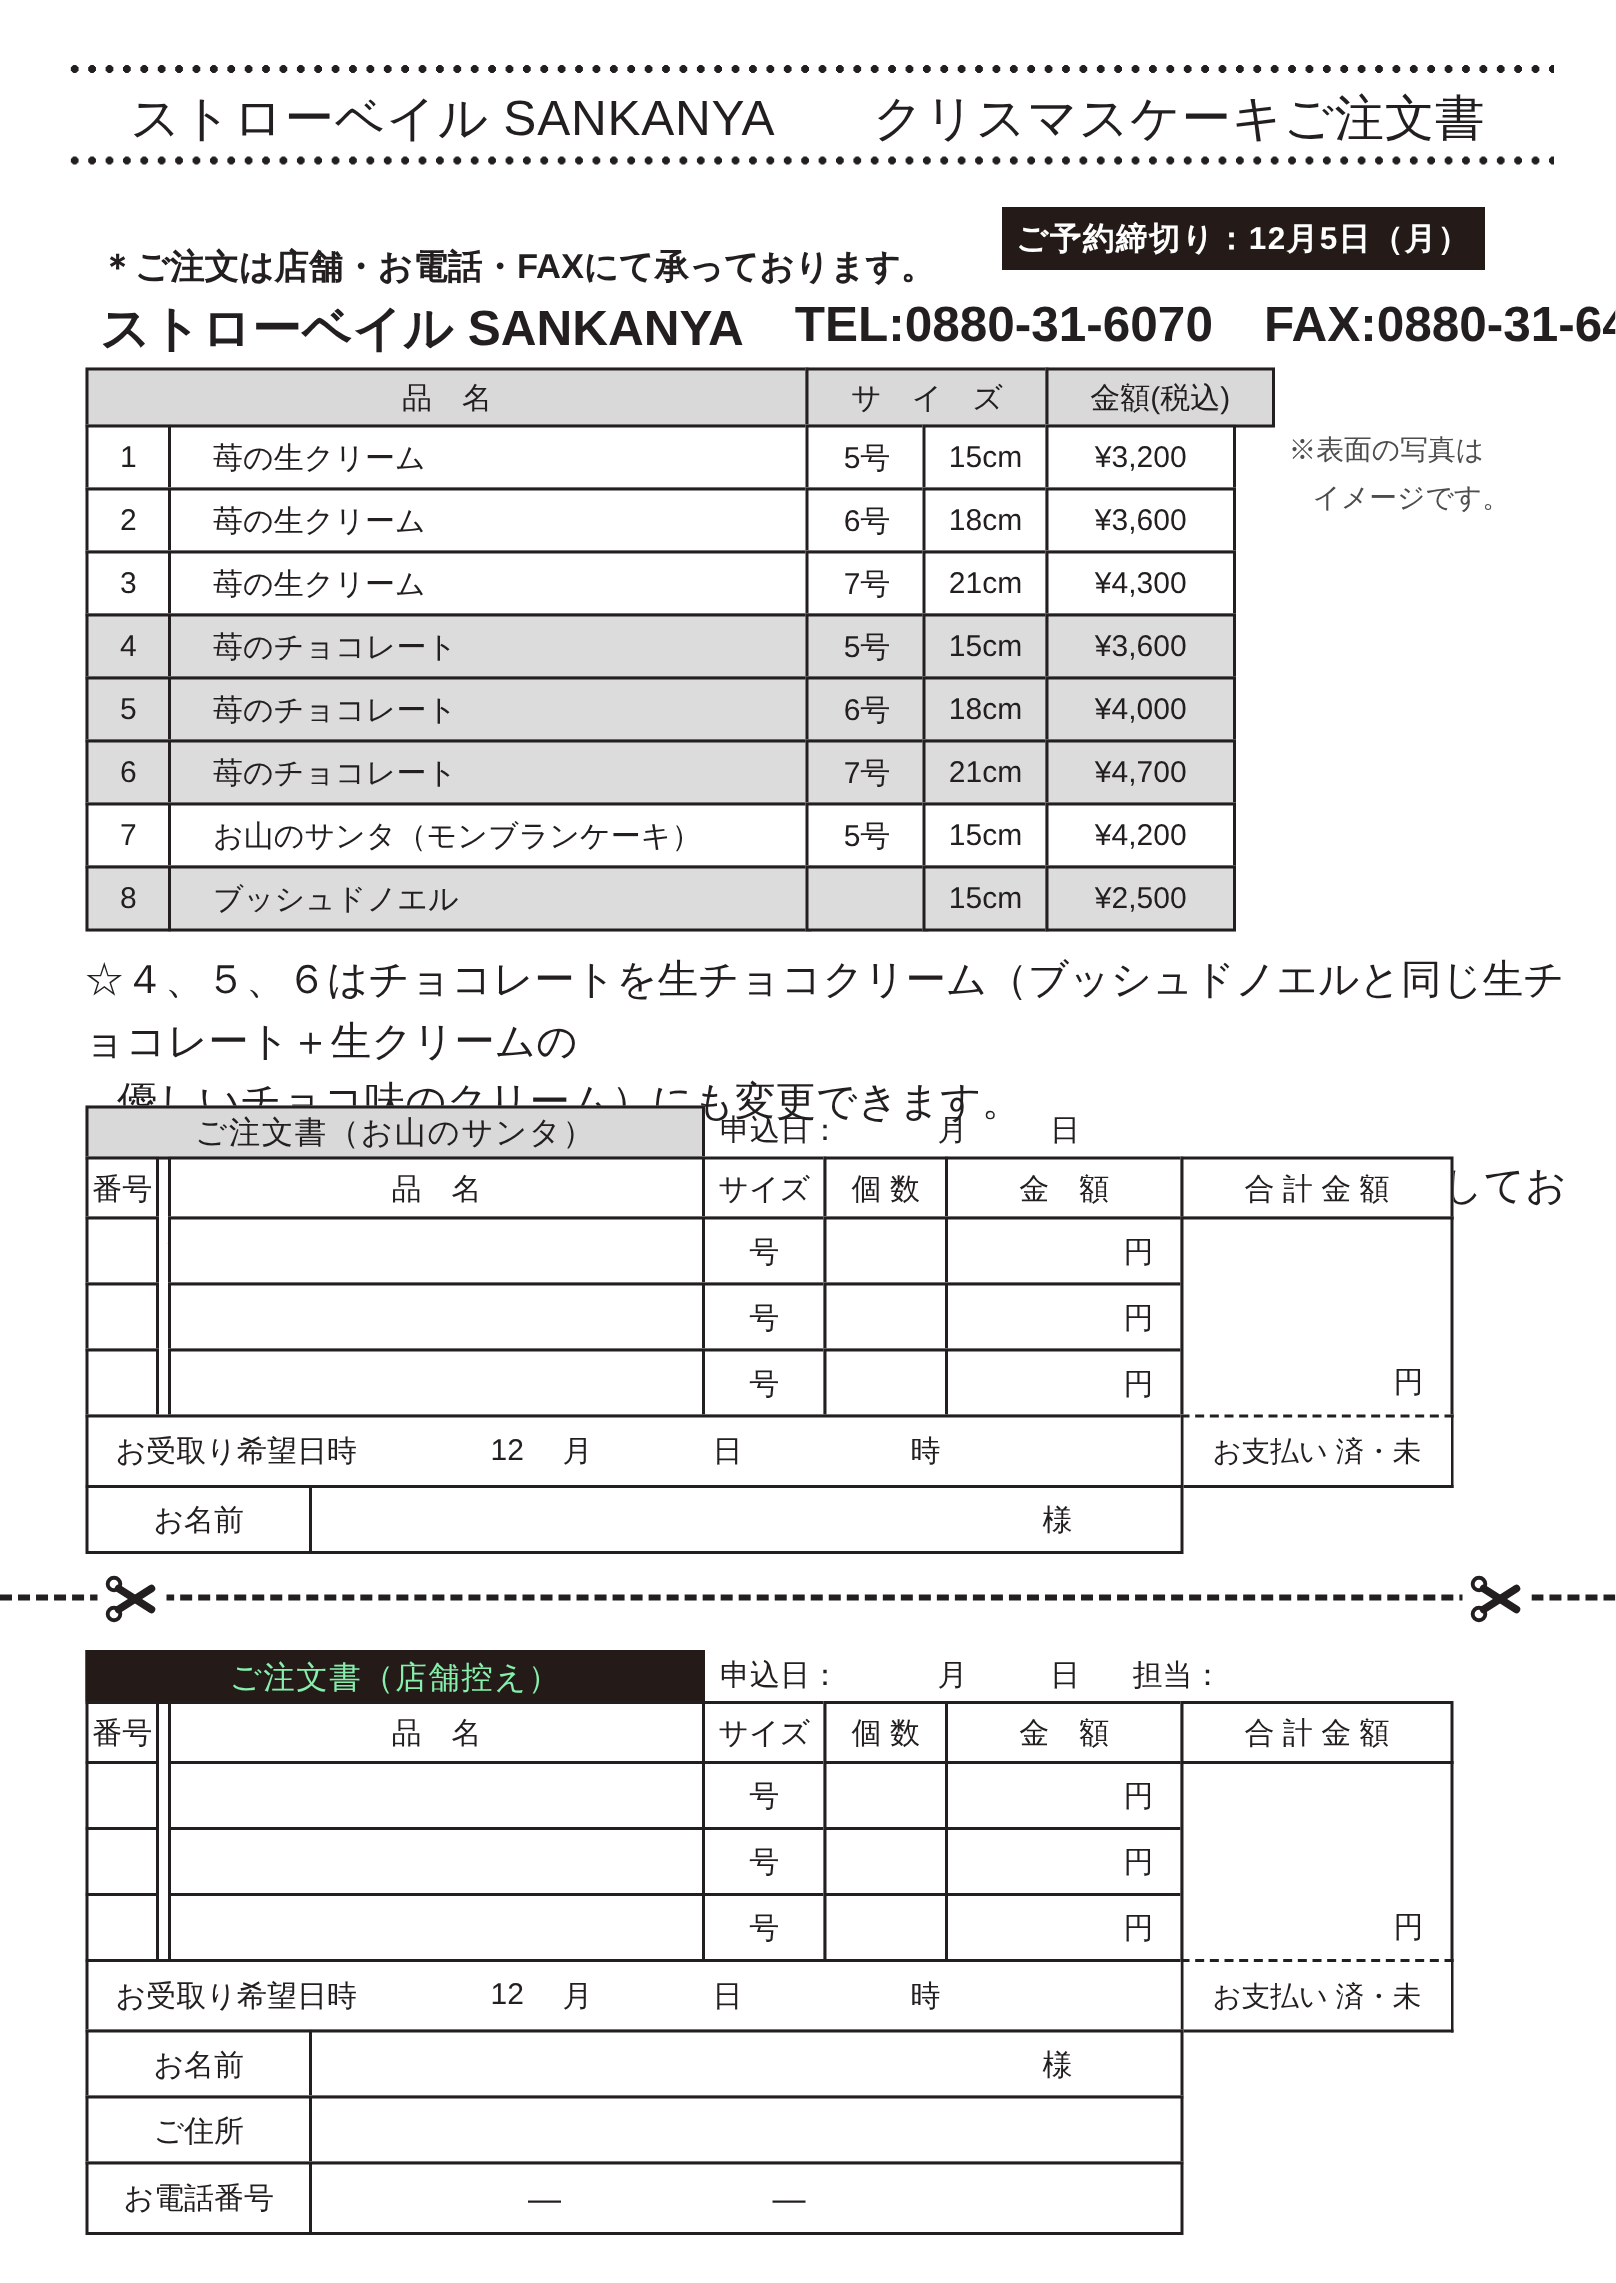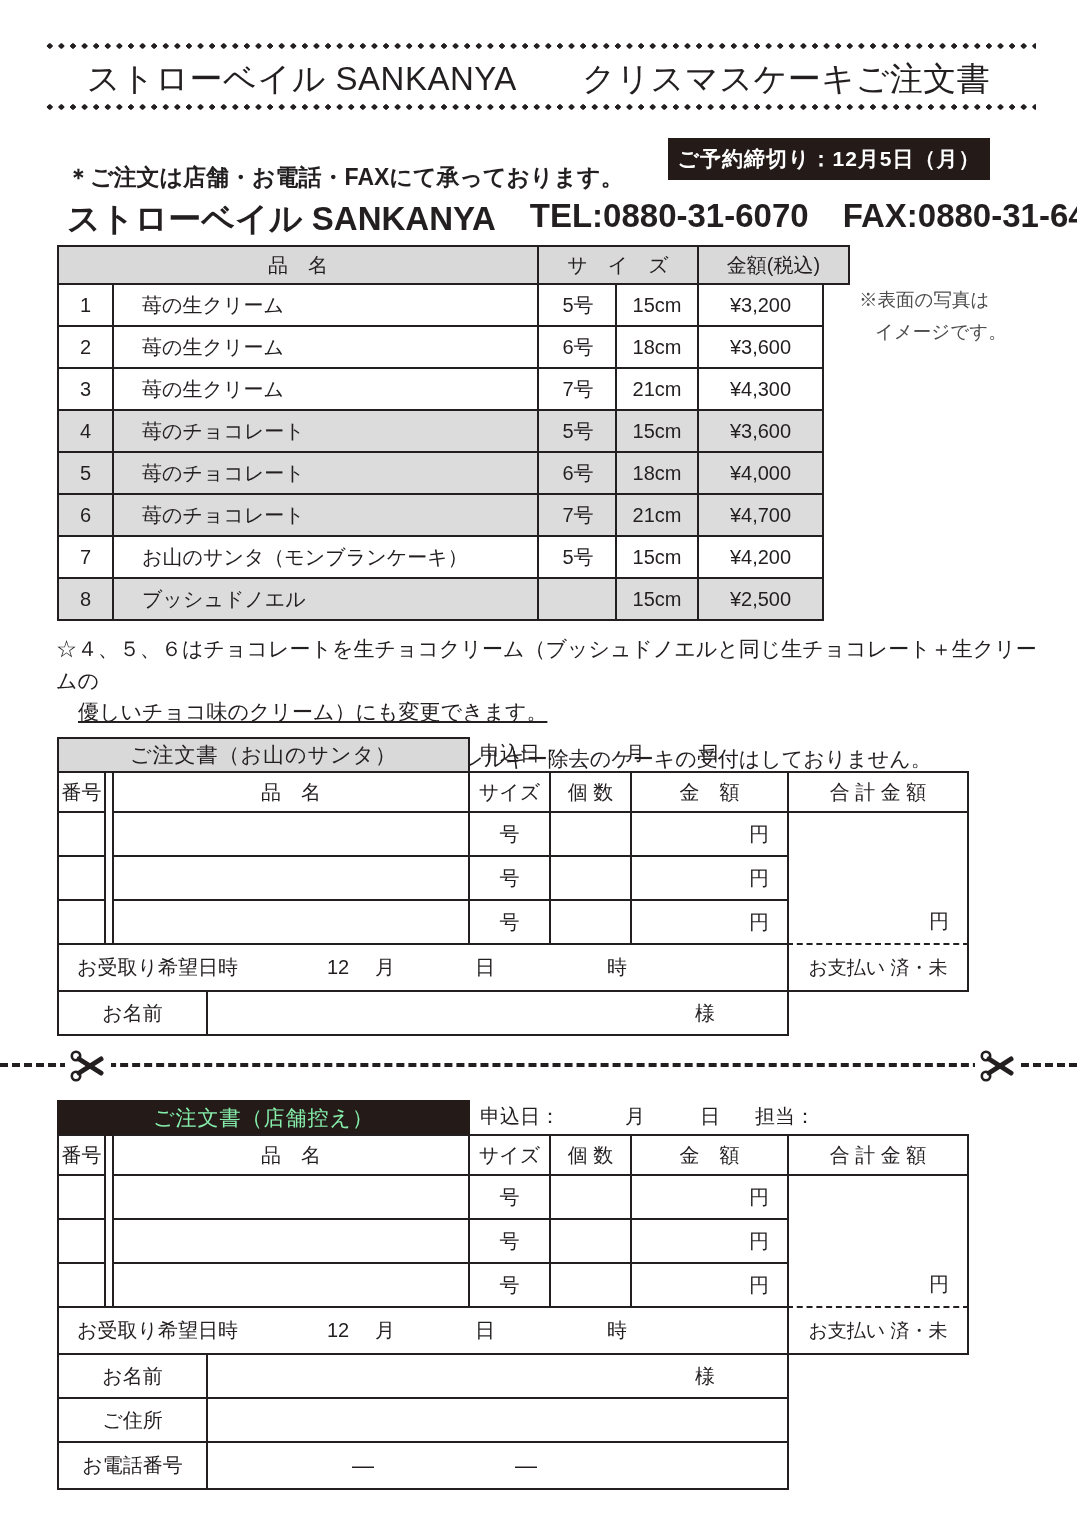--- a/index.html
+++ b/index.html
@@ -51,22 +51,22 @@
   .ph-size{left:480px;width:162px}
   .ph-price{left:640px;width:153px}
   .pr-h{top:0;height:40px}
   .pr0{top:38px;height:44px}.pr1{top:80px;height:44px}.pr2{top:122px;height:44px}
   .pr3{top:164px;height:44px}.pr4{top:206px;height:44px}.pr5{top:248px;height:44px}
   .pr6{top:290px;height:44px}.pr7{top:332px;height:44px}
 
   .photo-note{position:absolute;left:845px;top:284px;font-size:18.5px;color:#4d4d4d;line-height:1.75;margin-left:14px;}
   .photo-note .ind{padding-left:16px;}
 
-  .notes{position:absolute;left:56px;top:633px;width:995px;font-size:21px;line-height:1.5;}
-  .notes .ind{padding-left:22px;display:block;text-decoration:underline;}
+  .notes{position:absolute;left:56px;top:633px;width:995px;font-size:27px;line-height:1.5;}
+  .notes .ind{padding-left:22px;display:block;}
   .notes .n2{margin-top:15px;}
 
   
   .oform{position:absolute;left:57px;width:912px;}
   .oform.customer{top:737px;height:301px;}
   .oform.store{top:1100px;height:392px;}
   .ftitle{
     position:absolute;left:0;top:0;width:413px;height:36px;box-sizing:border-box;
     border:2px solid var(--ink);display:flex;align-items:center;justify-content:center;
     font-size:21px;letter-spacing:1px;

